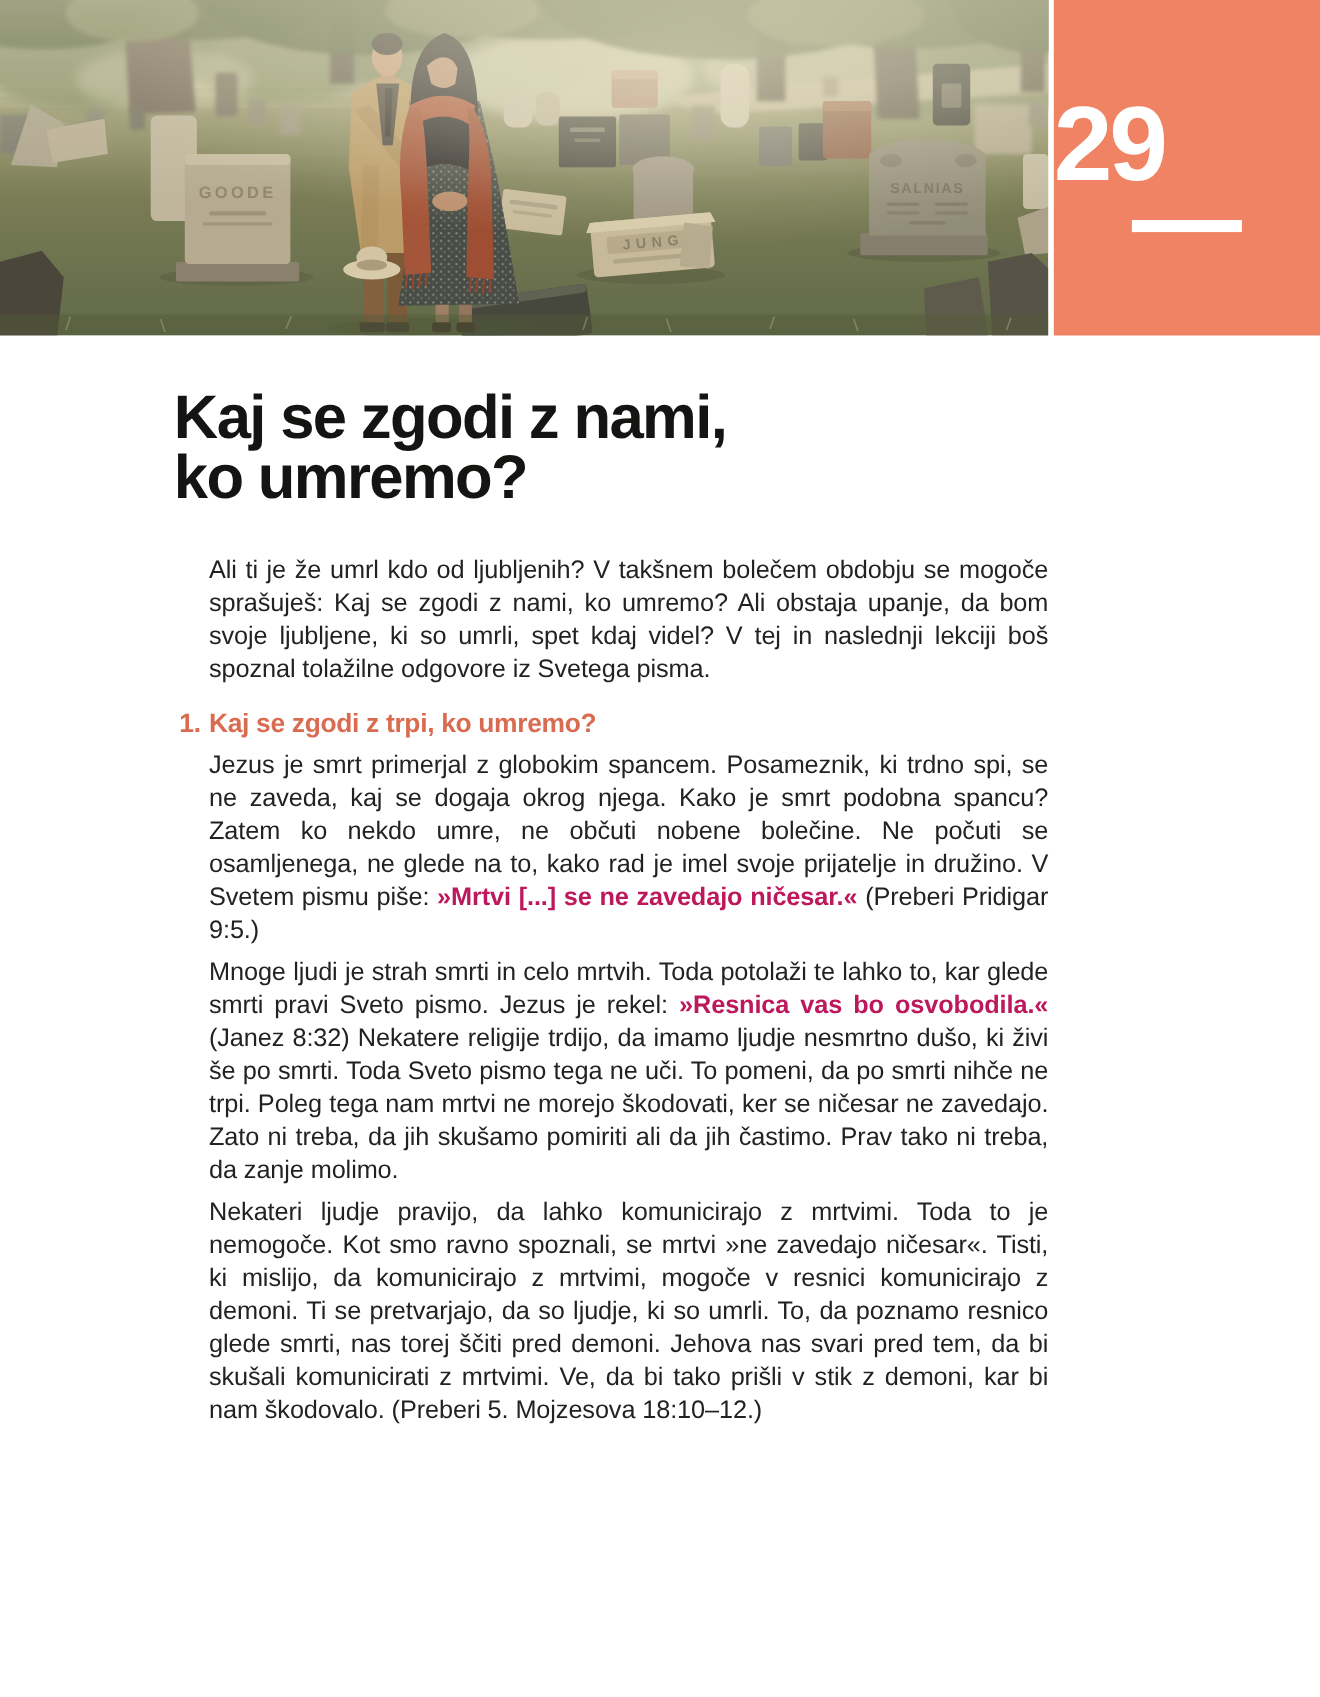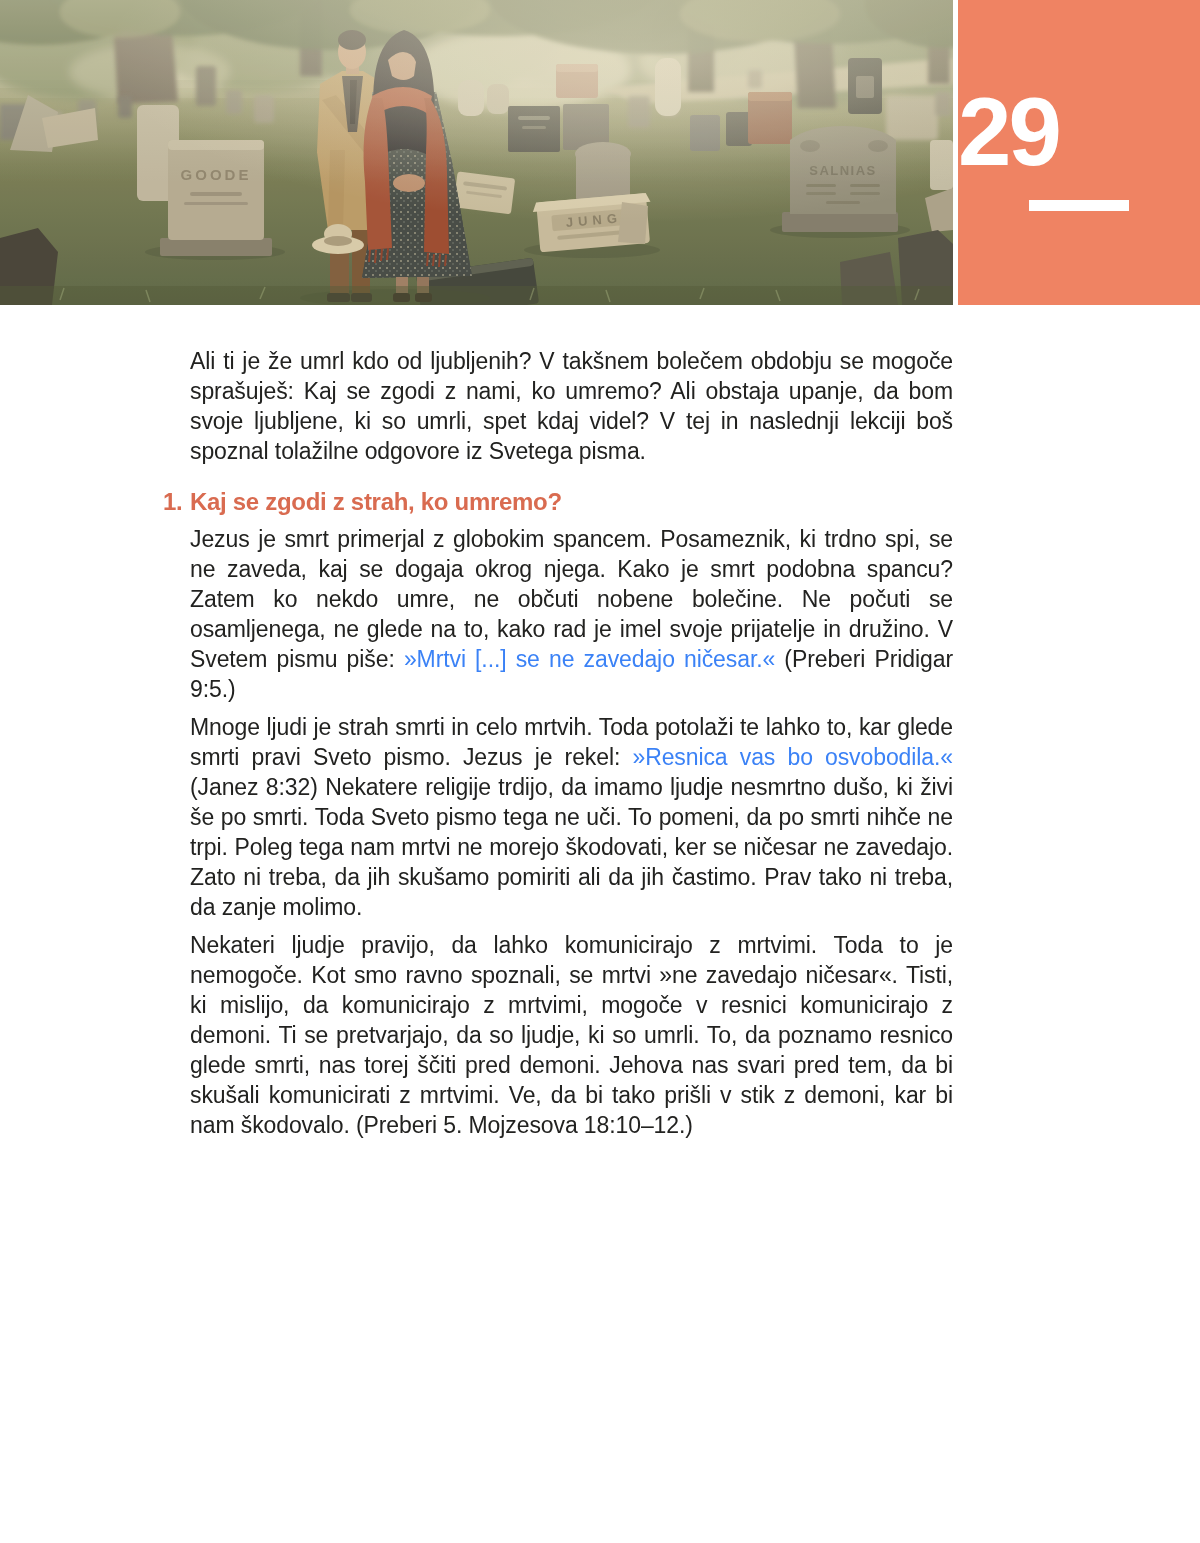--- a/index.html
+++ b/index.html
@@ -14,21 +14,21 @@
   .badge-num{margin-top:84px;font-size:96px;line-height:1;font-weight:bold;color:#ffffff;letter-spacing:-3px;}
   .badge-bar{width:100px;height:11px;background:#ffffff;margin:20px auto 0 auto;}
   .content{position:absolute;left:0;top:305px;width:953px;}
   .title{margin:46px 0 0 158px;font-size:56px;line-height:55px;font-weight:bold;letter-spacing:-1.5px;color:#141412;}
   .title span{display:block;}
   .body-col{margin-left:190px;width:763px;margin-top:11px;}
   p.bp{font-size:23px;line-height:30px;text-align:justify;margin:8px 0 0 0;letter-spacing:-0.1px;color:#222220;}
   p.intro{margin-top:41px;}
   .question{margin:22px 0 0 -27px;color:var(--qcolor);font-weight:bold;font-size:24px;line-height:28px;letter-spacing:-0.3px;}
   .q-num{display:inline-block;min-width:27px;}
-  strong{font-weight:normal;color:#3b82f6;}
+  strong{font-weight:bold;color:#be185d;}
 </style>
 </head>
 <body>
 
 <div class="page" style="--accent: #ef8363; --qcolor: #d96b50;">
 
   <div class="hero">
     <svg viewBox="0 0 953 305" preserveAspectRatio="none">
       <defs>
         <linearGradient id="skyG" x1="0" y1="0" x2="0" y2="1">
@@ -251,24 +251,28 @@
       <rect x="0" y="0" width="953" height="305" fill="#d8cfae" opacity="0.08"></rect>
     </svg>
   </div>
 
   <div class="badge">
     <div class="badge-num">29</div>
     <div class="badge-bar"></div>
   </div>
 
   <div class="content">
+    <h1 class="title">
+      <span>Kaj se zgodi z nami,</span>
+      <span>ko umremo?</span>
+    </h1>
     <div class="body-col">
       <p class="bp intro">Ali ti je že umrl kdo od ljubljenih? V takšnem bolečem obdobju se mogoče sprašuješ: Kaj se zgodi z nami, ko umremo? Ali obstaja upanje, da bom svoje ljubljene, ki so umrli, spet kdaj videl? V tej in naslednji lekciji boš spoznal tolažilne odgovore iz Svetega pisma.</p>
       <div id="sections">
-          <div class="question"><span class="q-num">1.</span><span>Kaj se zgodi z strah, ko umremo?</span></div>
+          <div class="question"><span class="q-num">1.</span><span>Kaj se zgodi z trpi, ko umremo?</span></div>
           <p class="bp"><span>Jezus je smrt primerjal z globokim spancem. Posameznik, ki trdno spi, se ne zaveda, kaj se dogaja okrog njega. Kako je smrt podobna spancu? Zatem ko nekdo umre, ne občuti nobene bolečine. Ne počuti se osamljenega, ne glede na to, kako rad je imel svoje prijatelje in družino. V Svetem pismu piše: </span><strong>»Mrtvi [...] se ne zavedajo ničesar.«</strong><span> (Preberi Pridigar 9:5.)</span></p>
           <p class="bp"><span>Mnoge ljudi je strah smrti in celo mrtvih. Toda potolaži te lahko to, kar glede smrti pravi Sveto pismo. Jezus je rekel: </span><strong>»Resnica vas bo osvobodila.«</strong><span> (Janez 8:32) Nekatere religije trdijo, da imamo ljudje nesmrtno dušo, ki živi še po smrti. Toda Sveto pismo tega ne uči. To pomeni, da po smrti nihče ne trpi. Poleg tega nam mrtvi ne morejo škodovati, ker se ničesar ne zavedajo. Zato ni treba, da jih skušamo pomiriti ali da jih častimo. Prav tako ni treba, da zanje molimo.</span></p>
           <p class="bp"><span>Nekateri ljudje pravijo, da lahko komunicirajo z mrtvimi. Toda to je nemogoče. Kot smo ravno spoznali, se mrtvi »ne zavedajo ničesar«. Tisti, ki mislijo, da komunicirajo z mrtvimi, mogoče v resnici komunicirajo z demoni. Ti se pretvarjajo, da so ljudje, ki so umrli. To, da poznamo resnico glede smrti, nas torej ščiti pred demoni. Jehova nas svari pred tem, da bi skušali komunicirati z mrtvimi. Ve, da bi tako prišli v stik z demoni, kar bi nam škodovalo. (Preberi 5. Mojzesova 18:10–12.)</span></p>
         </div>
     </div>
   </div>
 
 </div>
 
 </body></html>

